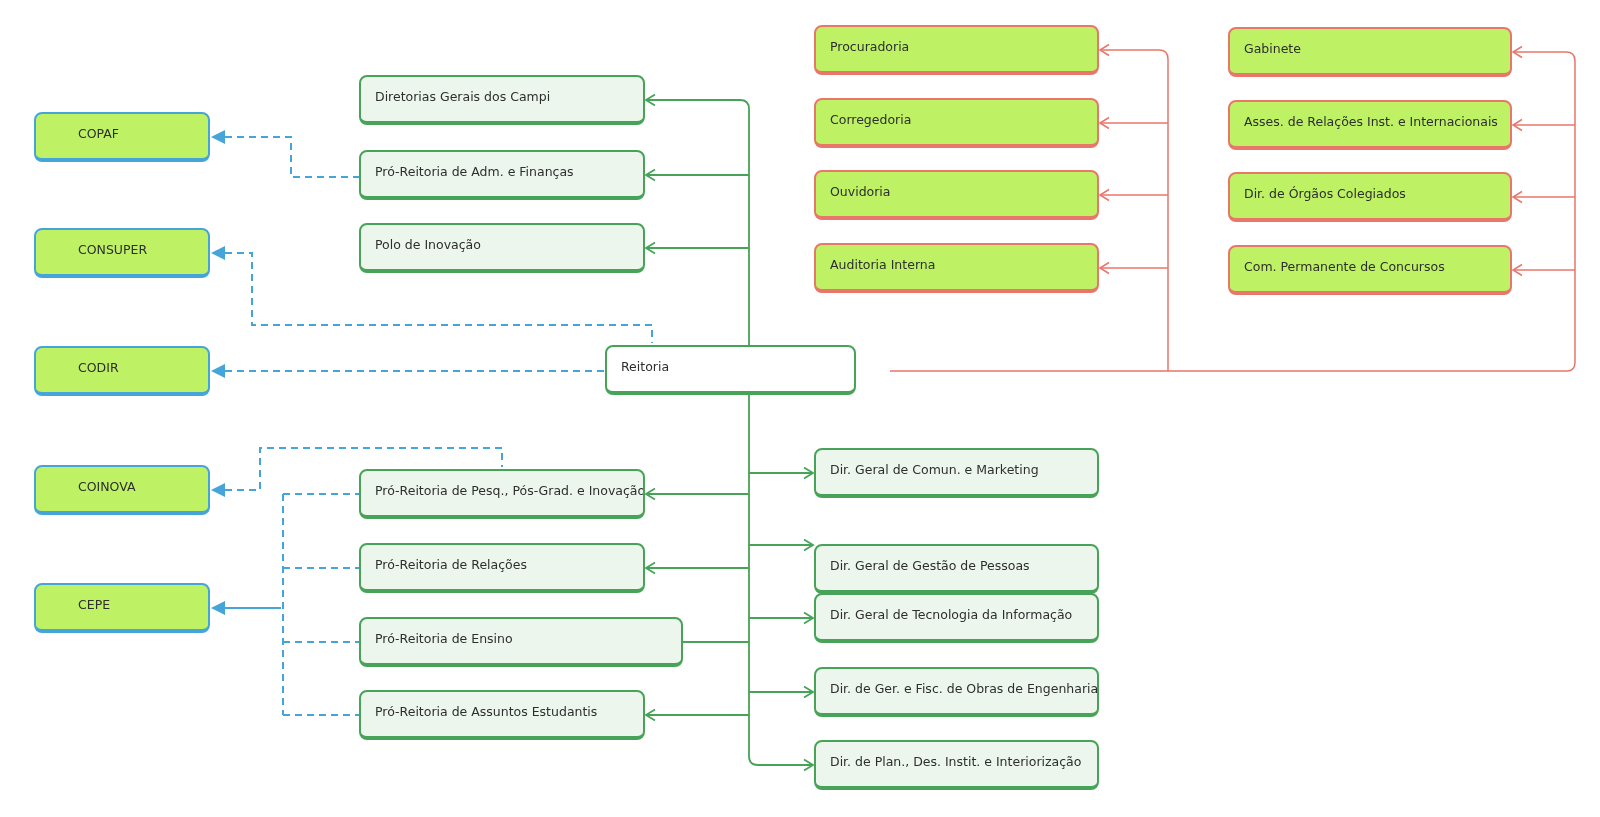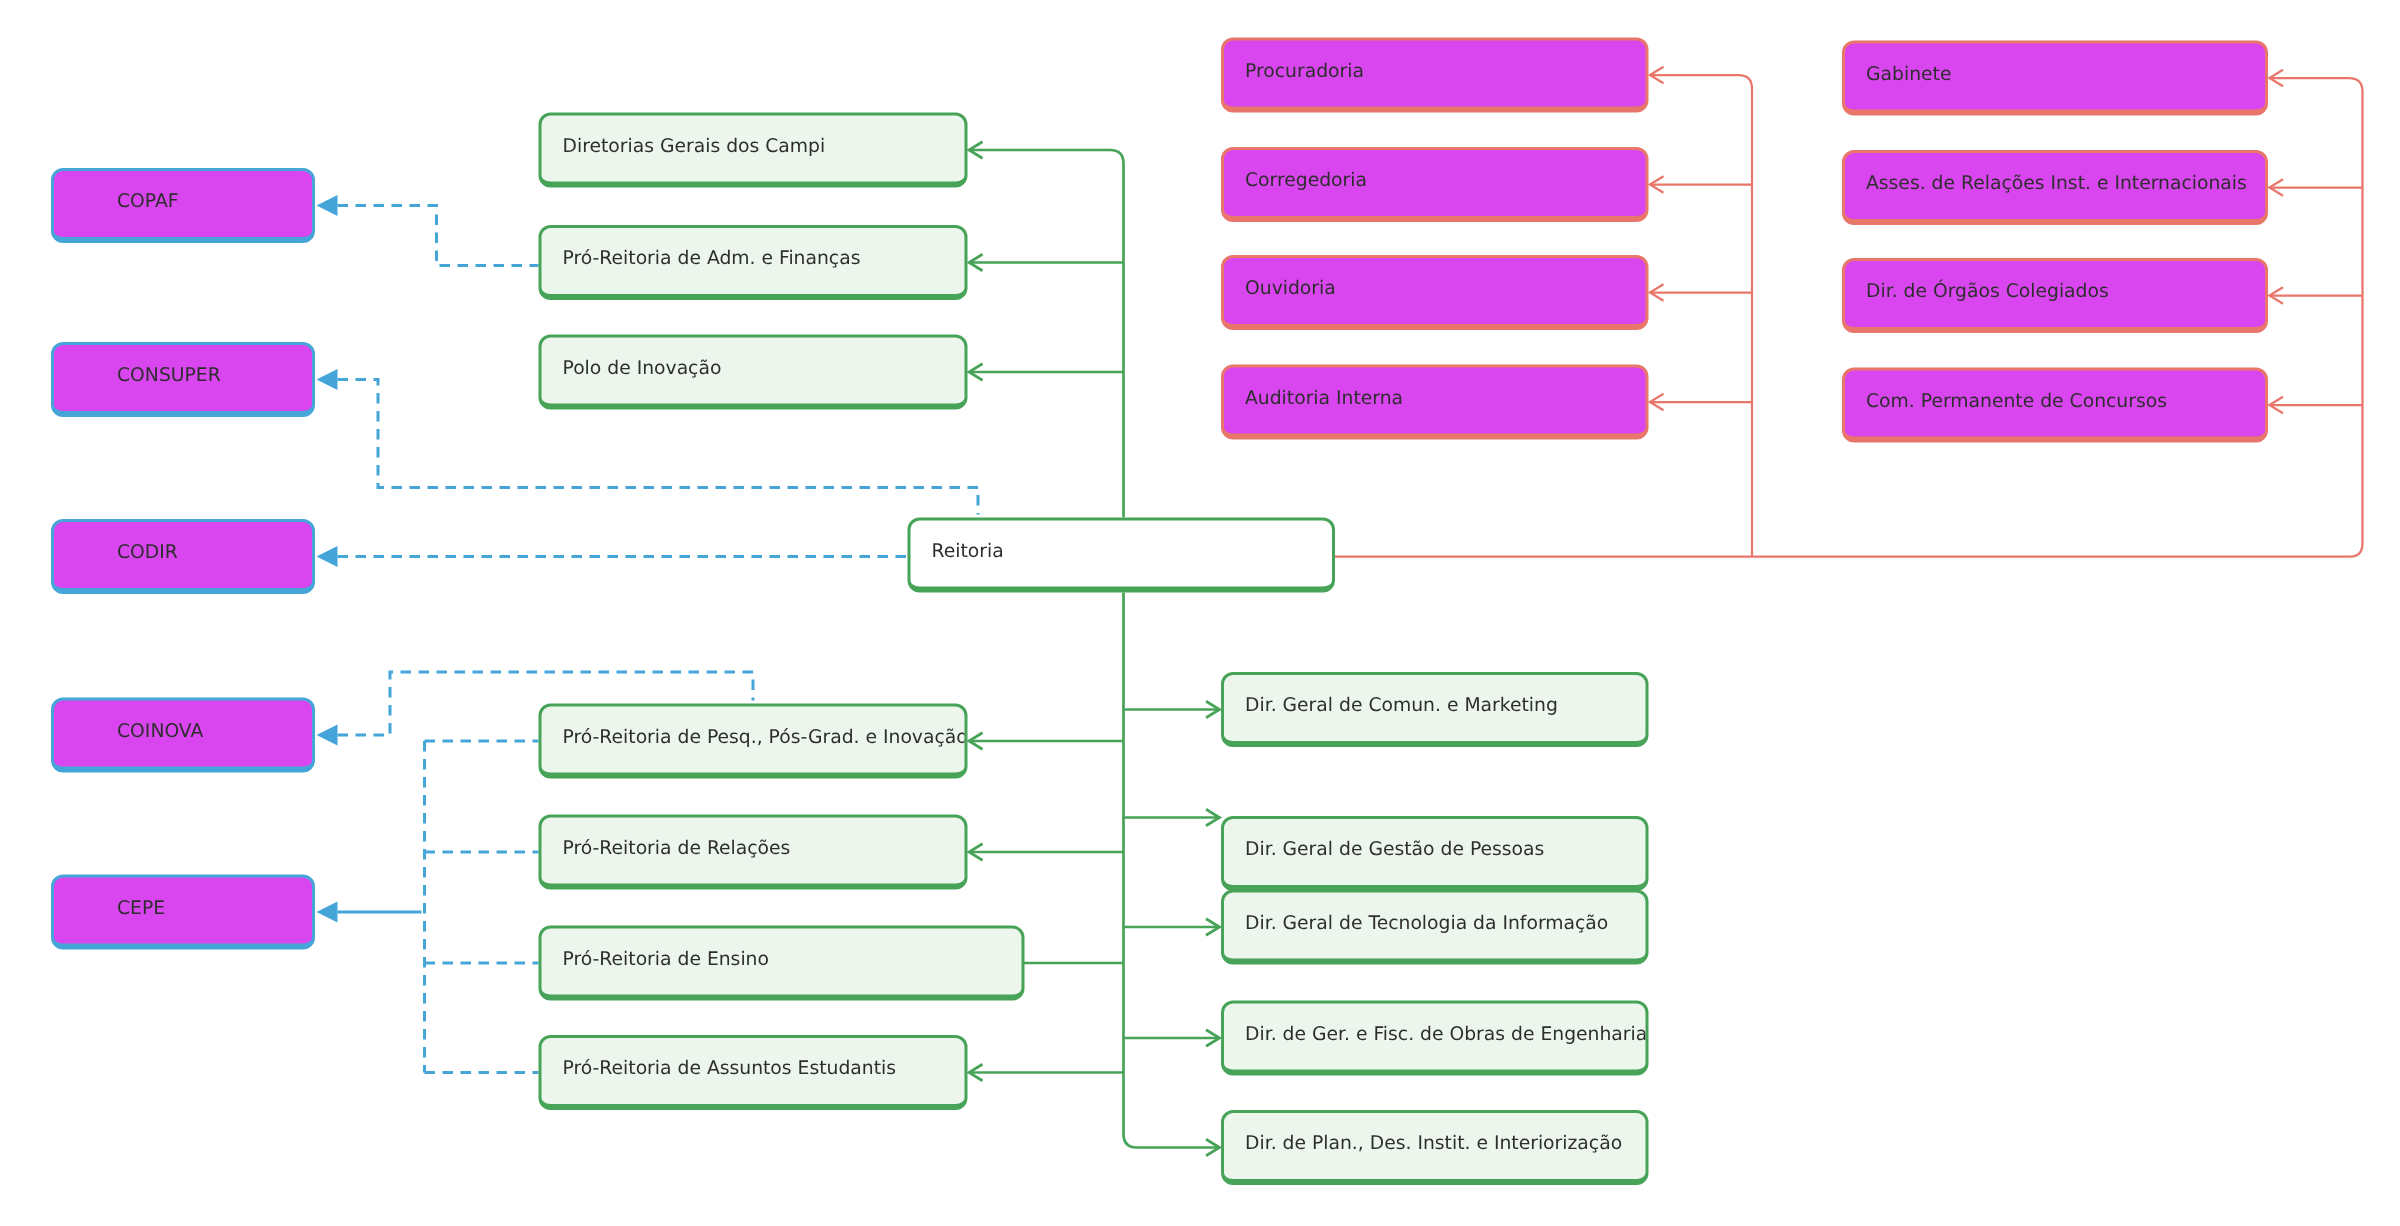--- a/index.html
+++ b/index.html
@@ -9,21 +9,21 @@
   html,body{margin:0;padding:0;background:var(--background);}
   #canvas{
     position:relative; width:1600px; height:817px; overflow:hidden;
     background:var(--background);
     font-family:"DejaVu Sans","Liberation Sans",sans-serif;
     font-size:12.5px; color:var(--text);
   }
   #connectors{position:absolute;left:0;top:0;width:1600px;height:817px;pointer-events:none;}
   .box{
     position:absolute; height:50px; box-sizing:border-box;
-    border-radius:8px; background:#d946ef; padding:12px 14px 0 14px;
+    border-radius:8px; background:#bef264; padding:12px 14px 0 14px;
     white-space:nowrap; overflow:hidden; line-height:1.25;
   }
   .box span{display:inline-block;}
   .blue  {border:2px solid var(--blue);  border-bottom-width:4px;padding-left:42px;}
   .green {border:2px solid var(--green); border-bottom-width:4px; background:var(--green-fill);text-decoration:underline;}
   .green-root{border:2px solid var(--green); border-bottom-width:4px; background:#fff;}
   .red   {border:2px solid var(--red);   border-bottom-width:4px;}
   .e-green{stroke:var(--green);stroke-width:1.8;fill:none;}
   .e-red{stroke:var(--red);stroke-width:1.5;fill:none;}
   .e-blue{stroke:var(--blue);stroke-width:2;fill:none;stroke-dasharray:7 5;}
@@ -108,21 +108,21 @@
   <div class="box blue" style="left:34px;top:112px;width:176px"><span>COPAF</span></div>
   <div class="box blue" style="left:34px;top:228px;width:176px"><span>CONSUPER</span></div>
   <div class="box blue" style="left:34px;top:346px;width:176px"><span>CODIR</span></div>
   <div class="box blue" style="left:34px;top:465px;width:176px"><span>COINOVA</span></div>
   <div class="box blue" style="left:34px;top:583px;width:176px"><span>CEPE</span></div>
 
   <div class="box green" style="left:359px;top:75px;width:286px"><span>Diretorias Gerais dos Campi</span></div>
   <div class="box green" style="left:359px;top:150px;width:286px"><span>Pró-Reitoria de Adm. e Finanças</span></div>
   <div class="box green" style="left:359px;top:223px;width:286px"><span>Polo de Inovação</span></div>
 
-  <div class="box green-root" style="left:605px;top:345px;width:285px"><span>Reitoria</span></div>
+  <div class="box green-root" style="left:605px;top:345px;width:251px"><span>Reitoria</span></div>
 
   <div class="box green" style="left:359px;top:469px;width:286px"><span>Pró-Reitoria de Pesq., Pós-Grad. e Inovação</span></div>
   <div class="box green" style="left:359px;top:543px;width:286px"><span>Pró-Reitoria de Relações</span></div>
   <div class="box green" style="left:359px;top:617px;width:324px"><span>Pró-Reitoria de Ensino</span></div>
   <div class="box green" style="left:359px;top:690px;width:286px"><span>Pró-Reitoria de Assuntos Estudantis</span></div>
 
   <div class="box green" style="left:814px;top:448px;width:285px"><span>Dir. Geral de Comun. e Marketing</span></div>
   <div class="box green" style="left:814px;top:544px;width:285px"><span>Dir. Geral de Gestão de Pessoas</span></div>
   <div class="box green" style="left:814px;top:593px;width:285px"><span>Dir. Geral de Tecnologia da Informação</span></div>
   <div class="box green" style="left:814px;top:667px;width:285px"><span>Dir. de Ger. e Fisc. de Obras de Engenharia</span></div>

